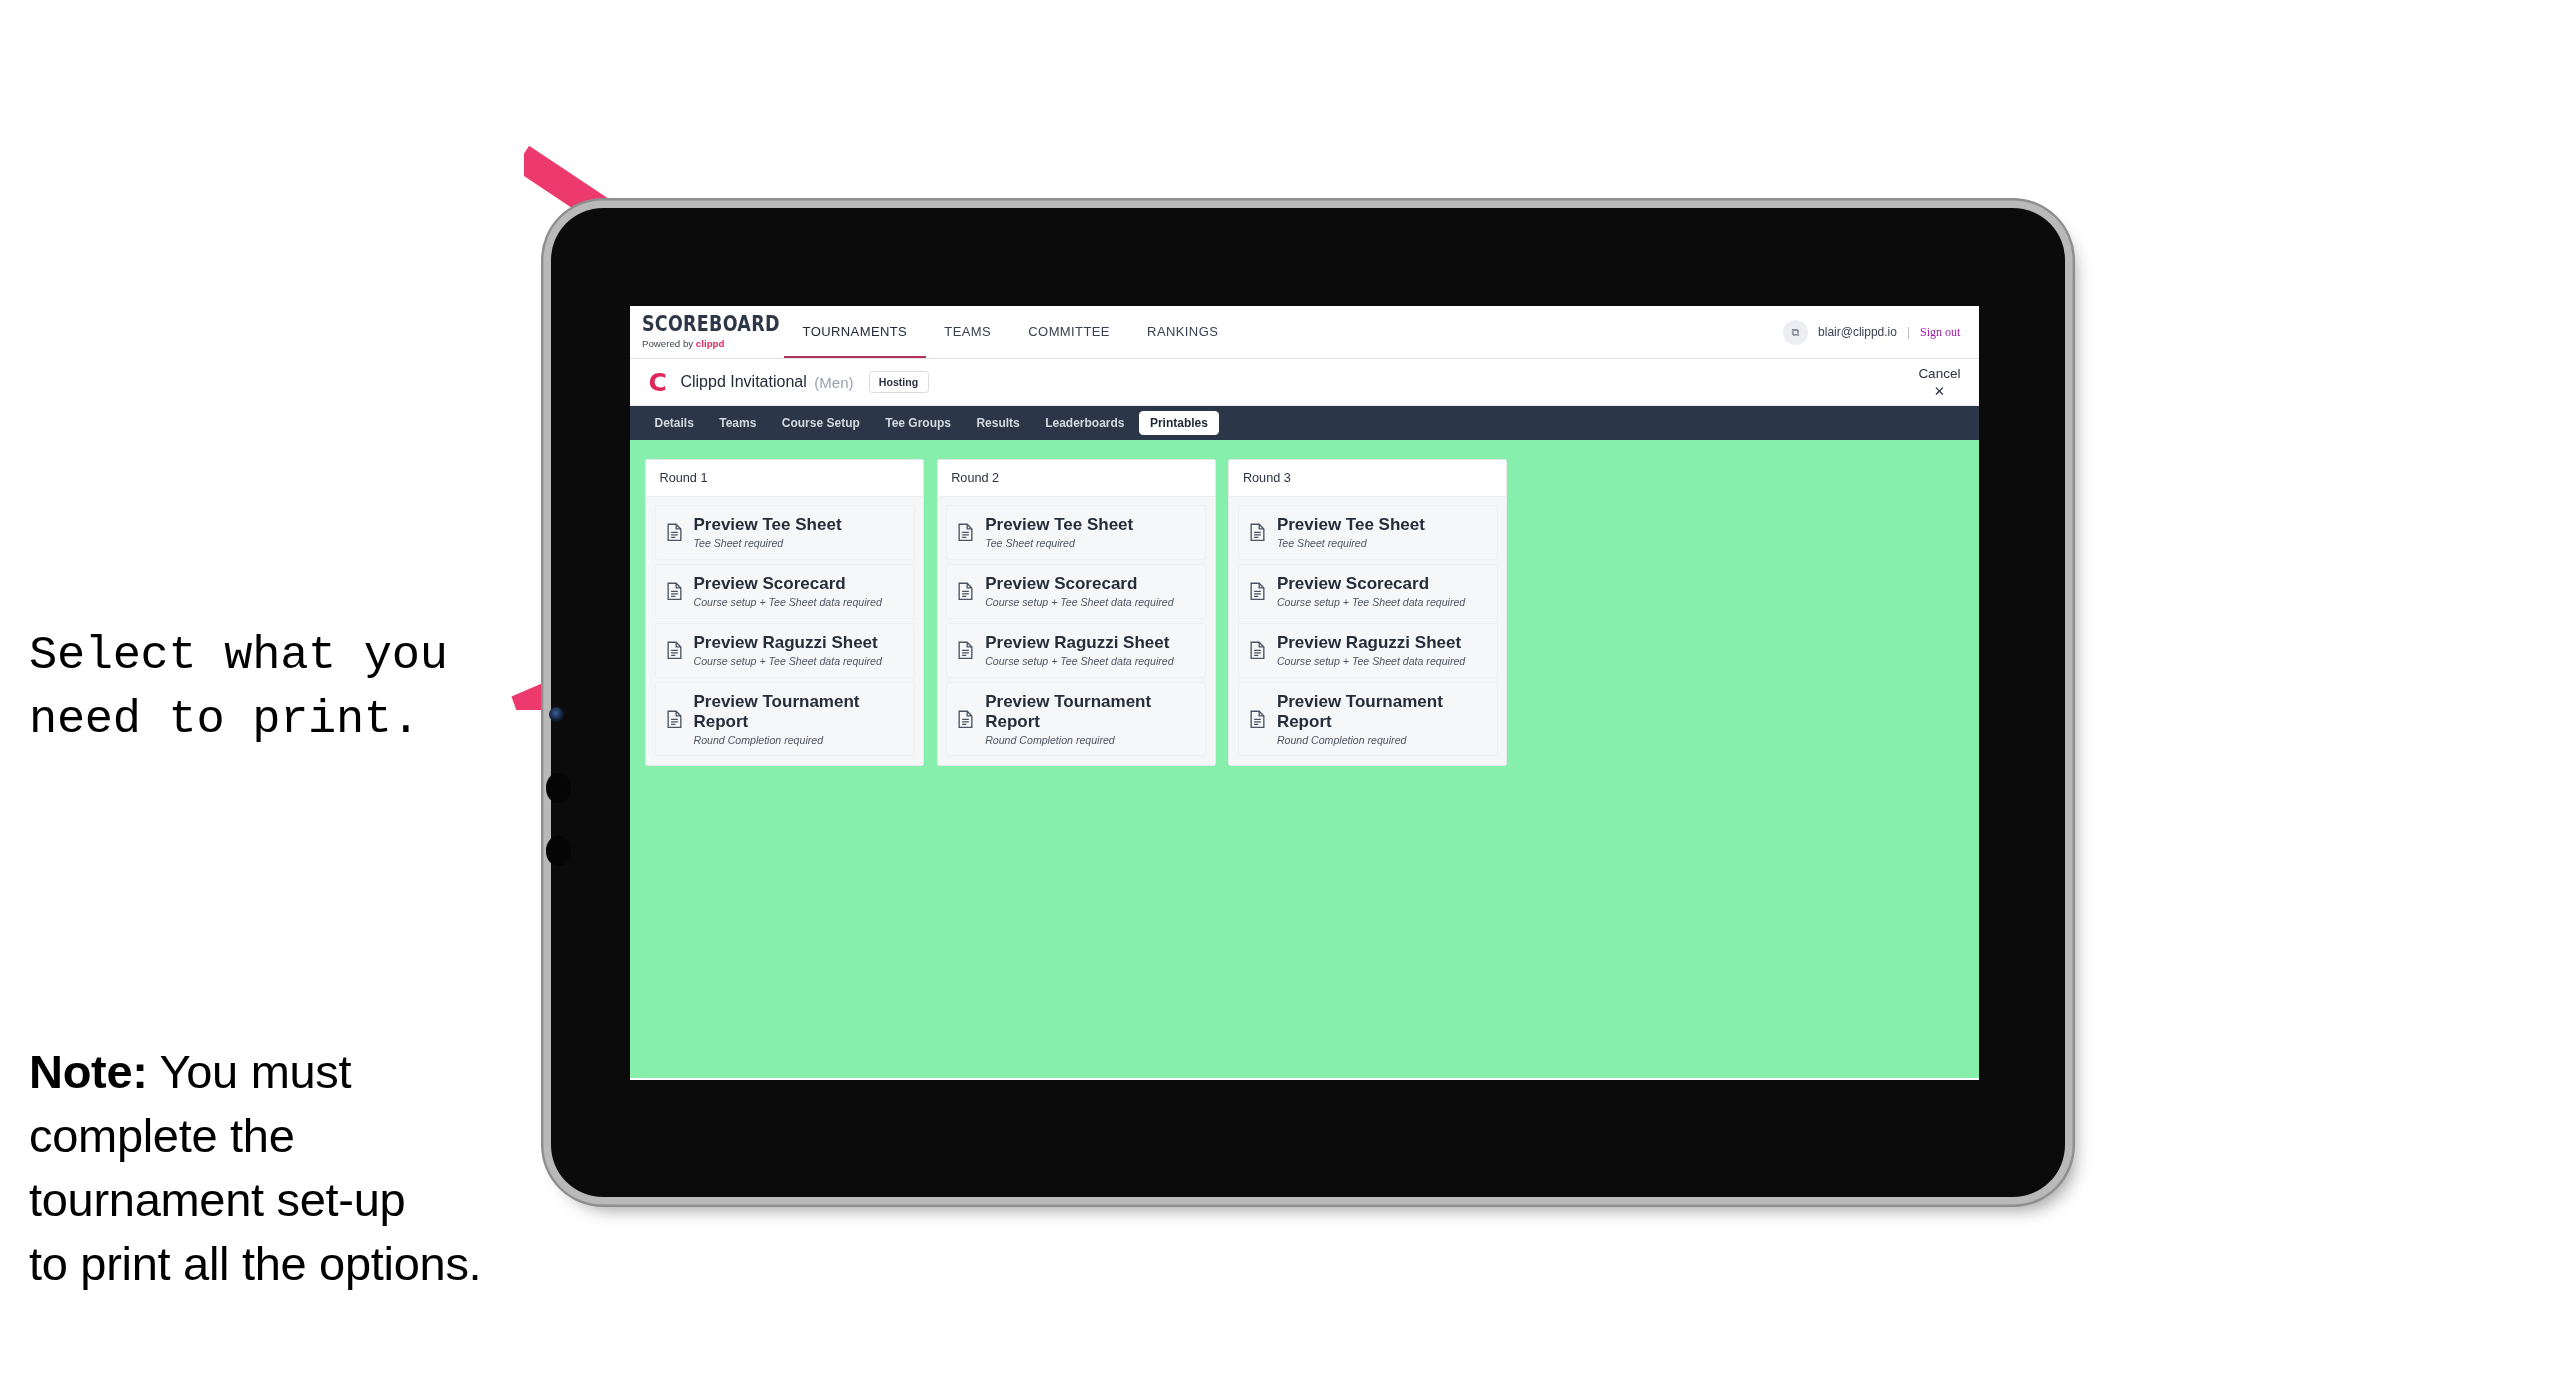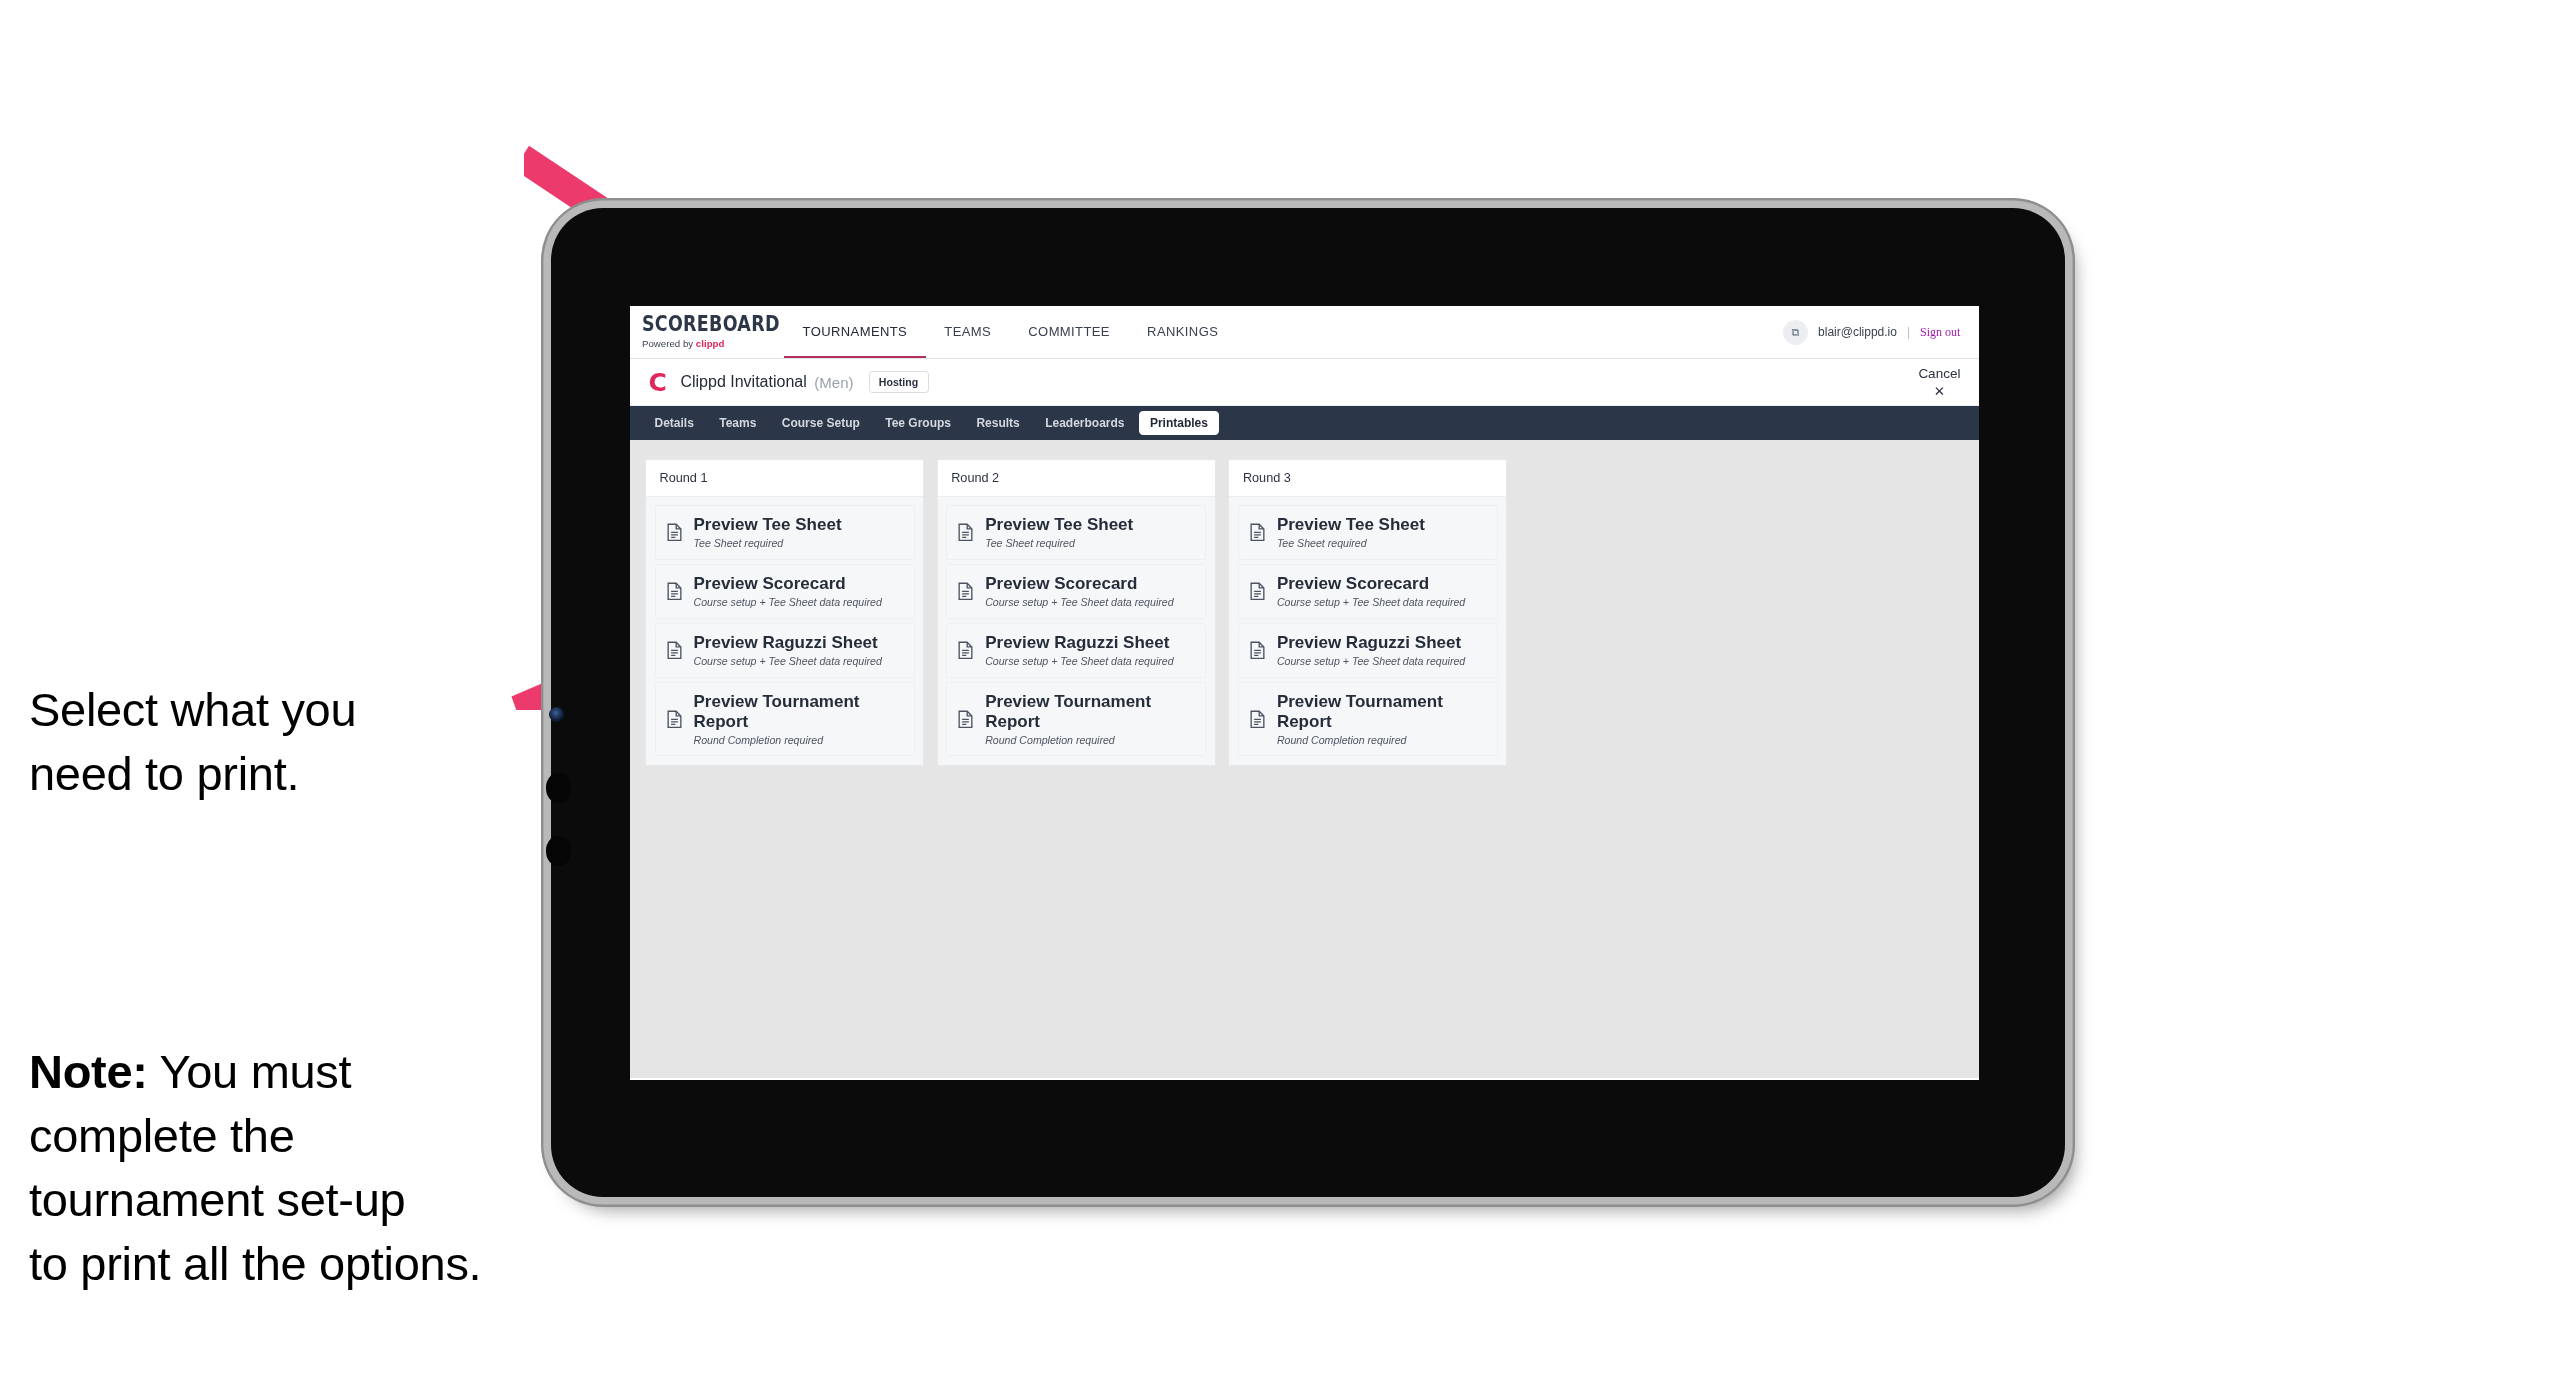--- a/index.html
+++ b/index.html
@@ -17,21 +17,21 @@
     color: #000;
     font-family: "Liberation Sans", sans-serif;
     font-size: 47px;
     line-height: 1.36;
     letter-spacing: -0.3px;
     white-space: pre-line;
   }
   .callout b { font-weight: 700; }
 
   #callout-top    { left: 22px;  top: 15px;  width: 575px; }
-  #callout-middle { left: 29px;  top: 678px; width: 541px; }
+  #callout-middle { left: 29px;  top: 624px; width: 541px; font-family: Liberation Mono, monospace; }
   #callout-note   { left: 29px;  top: 1040px; width: 668px; }
 
   
   .arrow-svg { position: absolute; pointer-events: none; }
   #arrow-top { left: 524px; top: 127px; }
   #arrow-mid { left: 499px; top: 592px; }
 
   
   #tablet {
     position: absolute;
@@ -174,21 +174,21 @@
     line-height: 1;
     font-weight: bold;
   }
   .subtab.active {
     background: #ffffff;
     color: #1f2735;
     font-weight: 700;
   }
 
   
-  #content { padding: 18.6px 15px; background: #e5e5e5; height: calc(100% - 136px); }
+  #content { padding: 18.6px 15px; background: #86efac; height: calc(100% - 136px); }
   #rounds { display: flex; gap: 12.7px; align-items: flex-start; }
   .round-card {
     width: 279px;
     background: #fff;
     border: 0.8px solid #e6e8eb;
     border-radius: 2.5px;
     overflow: hidden;
   }
   .round-head {
     padding: 11px 13.5px;

